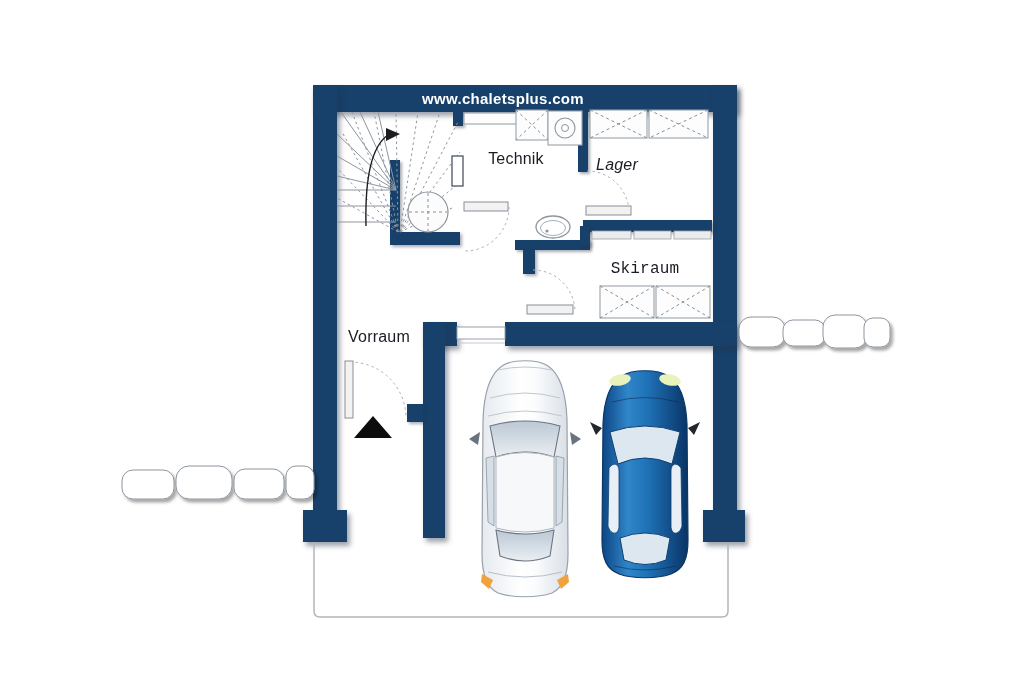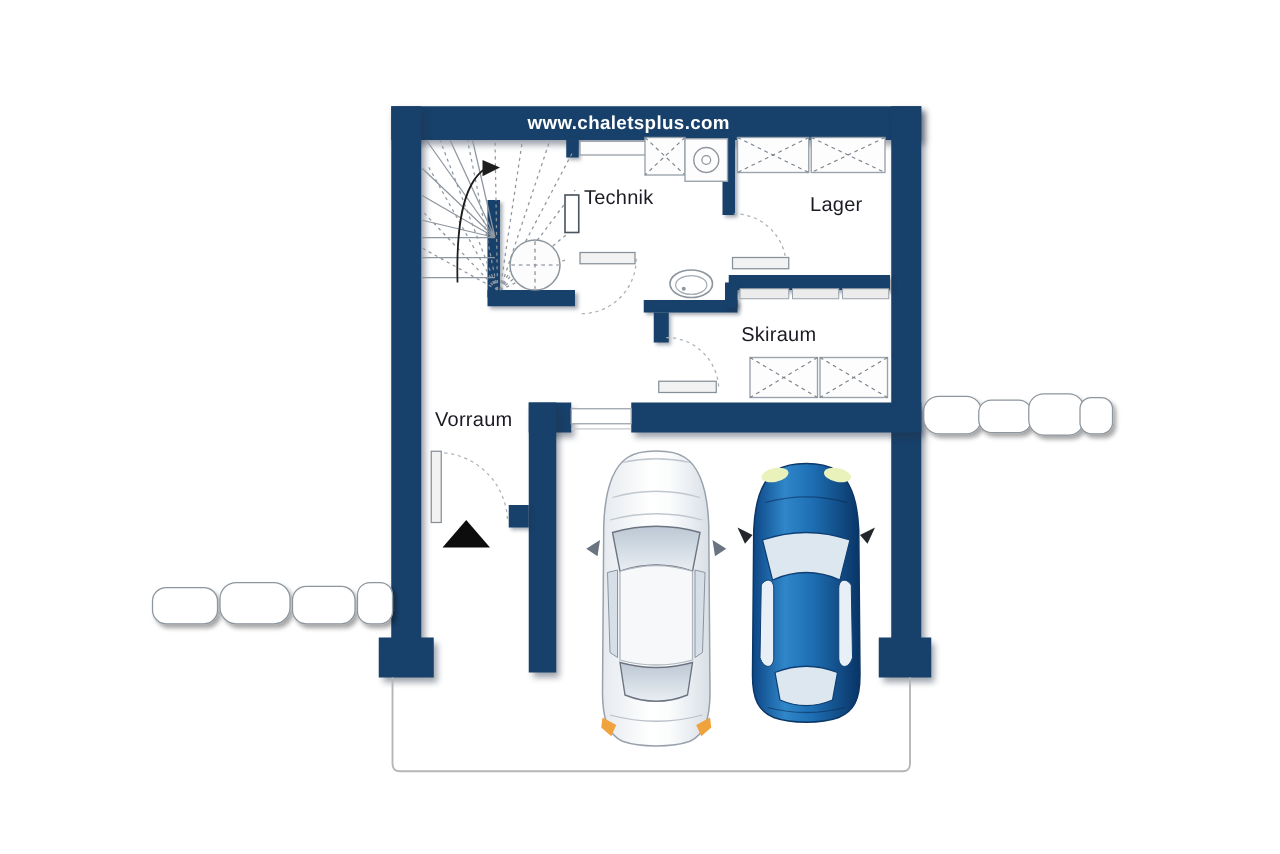--- a/index.html
+++ b/index.html
@@ -190,17 +190,17 @@
       <ellipse cx="72" cy="12" rx="11" ry="5.5" fill="var(--color-headlight_yellow)" transform="rotate(12 72 12)"></ellipse>
       <path d="M14,34 Q47,25 80,34" fill="none" stroke="rgba(10,40,80,.55)" stroke-width="1"></path>
       <path d="M12,64 Q47,52 82,64 L74,96 Q47,84 20,96 Z" fill="#dde7f0" stroke="#0e3f74" stroke-width="1"></path>
       <path d="M11,100 C15,94 21,95 21,103 L21,158 C21,167 13,168 10,158 Z" fill="#e8eff6" stroke="#0e3f74" stroke-width=".8"></path>
       <path d="M83,100 C79,94 73,95 73,103 L73,158 C73,167 81,168 84,158 Z" fill="#e8eff6" stroke="#0e3f74" stroke-width=".8"></path>
       <path d="M22,170 Q47,160 72,170 L68,192 Q47,201 26,192 Z" fill="#dde7f0" stroke="#0e3f74" stroke-width="1"></path>
       <path d="M16,198 Q47,206 78,198" fill="none" stroke="rgba(10,40,80,.55)" stroke-width="1"></path>
     </g>
   </svg>
 
-  <div class="room-label" style="left:449px;top:150px;width:92px;">Technik</div>
-  <div class="room-label" style="left:628px;top:156px;width:82px;">Lager</div>
-  <div class="room-label" style="left:577px;top:260px;width:92px;">Skiraum</div>
+  <div class="room-label" style="left:470px;top:150px;width:92px;">Technik</div>
+  <div class="room-label" style="left:576px;top:156px;width:82px;font-style:italic;">Lager</div>
+  <div class="room-label" style="left:599px;top:260px;width:92px;font-family:Liberation Mono, monospace;">Skiraum</div>
   <div class="room-label" style="left:333px;top:318px;width:92px;margin-top:10px;">Vorraum</div>
 </div>
 
 </body></html>

